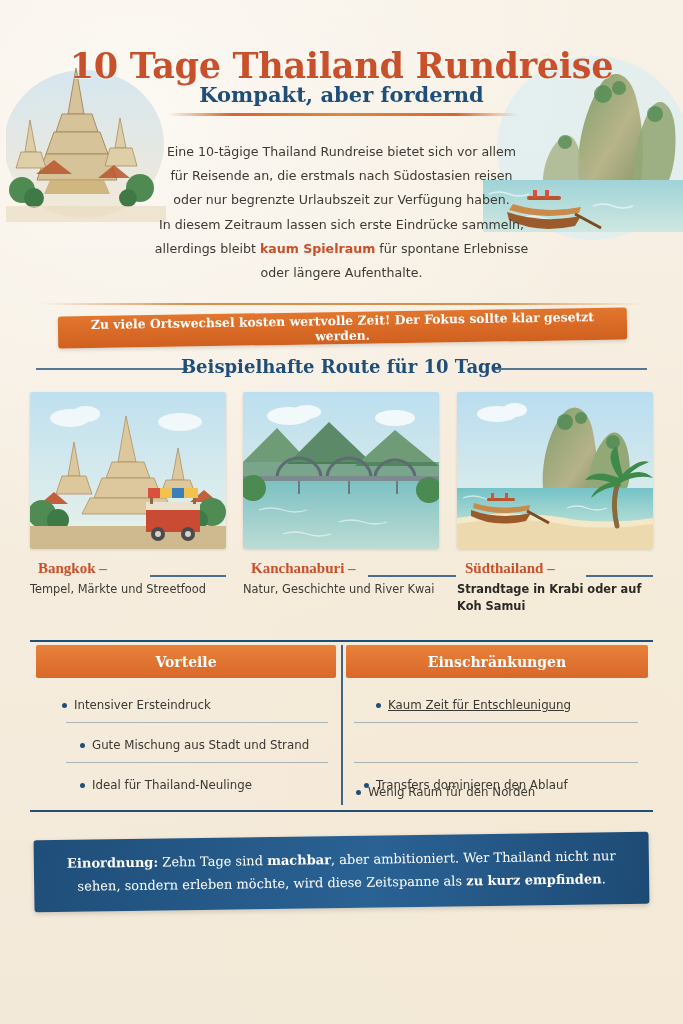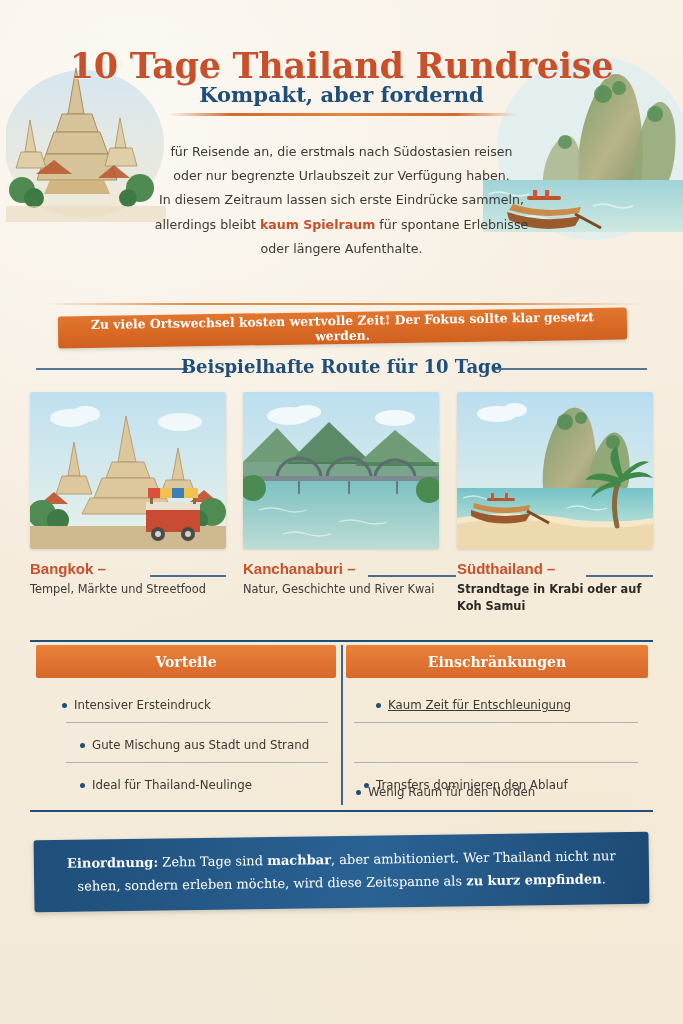--- a/index.html
+++ b/index.html
@@ -111,24 +111,25 @@
   .card-3 { left: 427px; }
   .thumb {
     width: 196px; height: 157px;
     border-radius: 2px;
     overflow: hidden;
     position: relative;
     box-shadow: 0 1px 3px rgba(0,0,0,0.12);
   }
   .card-title {
     margin-top: 11px;
-    font-family: Liberation Sans, sans-serif;
+    font-family: Liberation Serif, serif;
     font-weight: bold;
     font-size: 15px;
     color: #c8502a;
+    margin-left: 8px;
   }
   .card-sub {
     margin-top: 4px;
     font-size: 11.4px;
     color: #3c3a35;
     line-height: 1.45;
   }
   .card-3 .card-sub { font-weight: bold; color: #2c2a26; }
   .card-underline {
     position: absolute; height: 2px; background: #1f4e79; opacity: .8;
@@ -286,20 +287,21 @@
           <rect x="62" y="142" width="4" height="8"></rect>
         </g>
     </g>
   </svg>
 
   <h1 class="title">10 Tage Thailand Rundreise</h1>
   <div class="subtitle">Kompakt, aber fordernd</div>
   <div class="title-rule"></div>
 
   <div class="intro">
+    <div>Eine 10-tägige Thailand Rundreise bietet sich vor allem</div>
     <div>für Reisende an, die erstmals nach Südostasien reisen</div>
     <div>oder nur begrenzte Urlaubszeit zur Verfügung haben.</div>
     <div>In diesem Zeitraum lassen sich erste Eindrücke sammeln,</div>
     <div>
       <span>allerdings bleibt </span><b>kaum Spielraum</b><span> für spontane Erlebnisse</span>
     </div>
     <div>oder längere Aufenthalte.</div>
   </div>
 
   <div class="intro-rule"></div>

